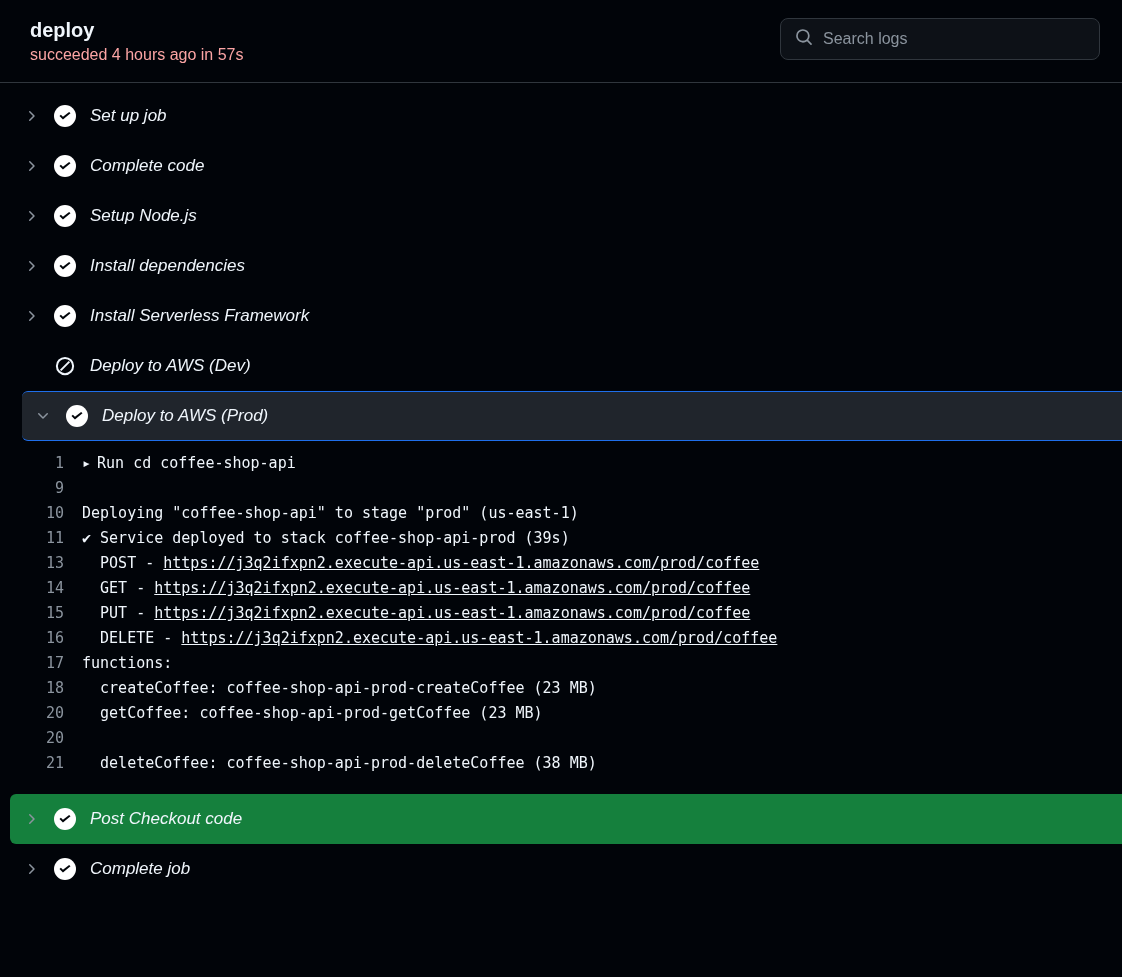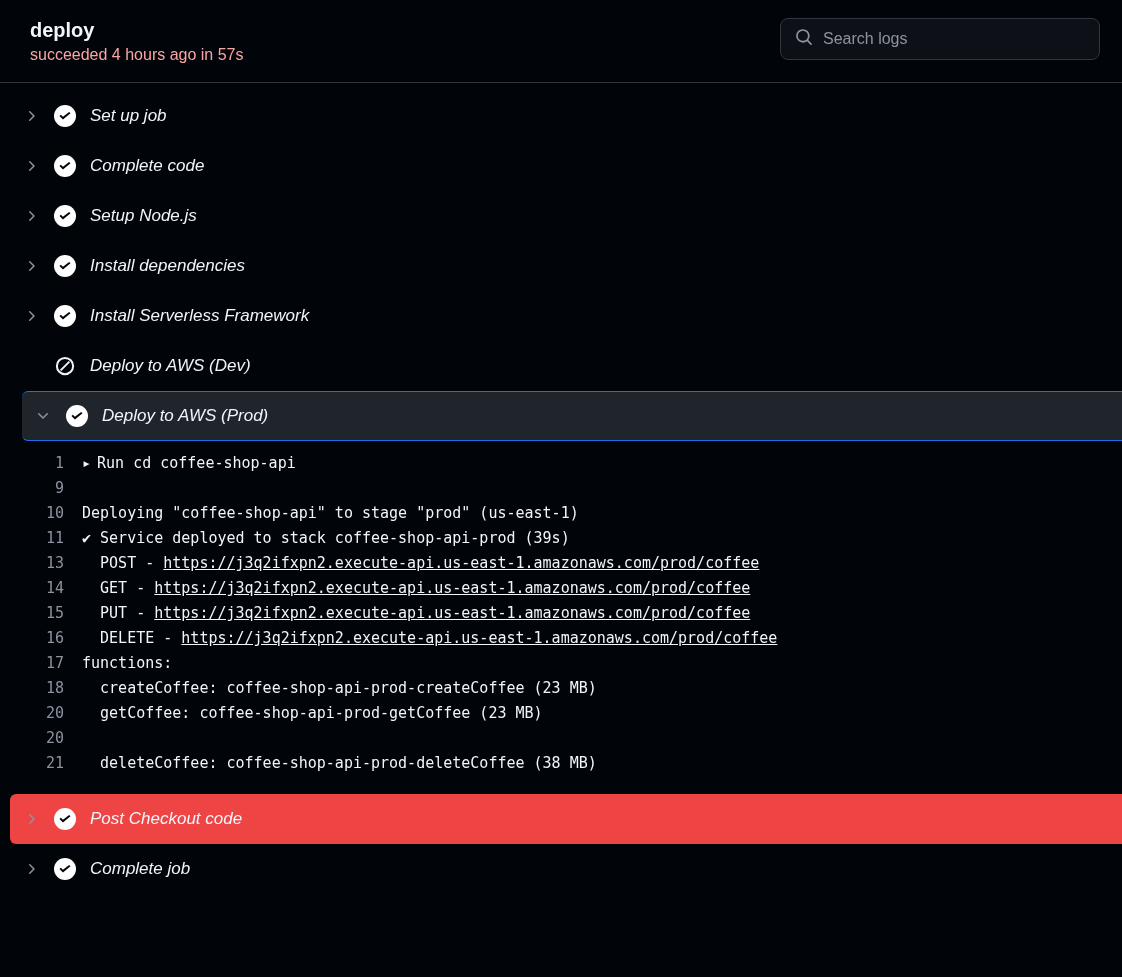--- a/index.html
+++ b/index.html
@@ -62,21 +62,21 @@
   .step-row.selected {
     background: #51586266;
     border: 1px solid #1f6feb;
     border-left: none;
     border-right: none;
     border-radius: 6px 0 0 6px;
     margin-left: 22px;
     padding-left: 12px;
   }
   .step-row.hovered {
-    background: #ef4444;
+    background: #15803d;
     border-radius: 6px 0 0 6px;
     margin-left: 10px;
     padding-left: 12px;
   }
   .step-row.skipped .step-name { color: #f0f6fc; }
   .step-name {
     font-size: 17px;
     color: #f0f6fc;
   }
   .chevron {

